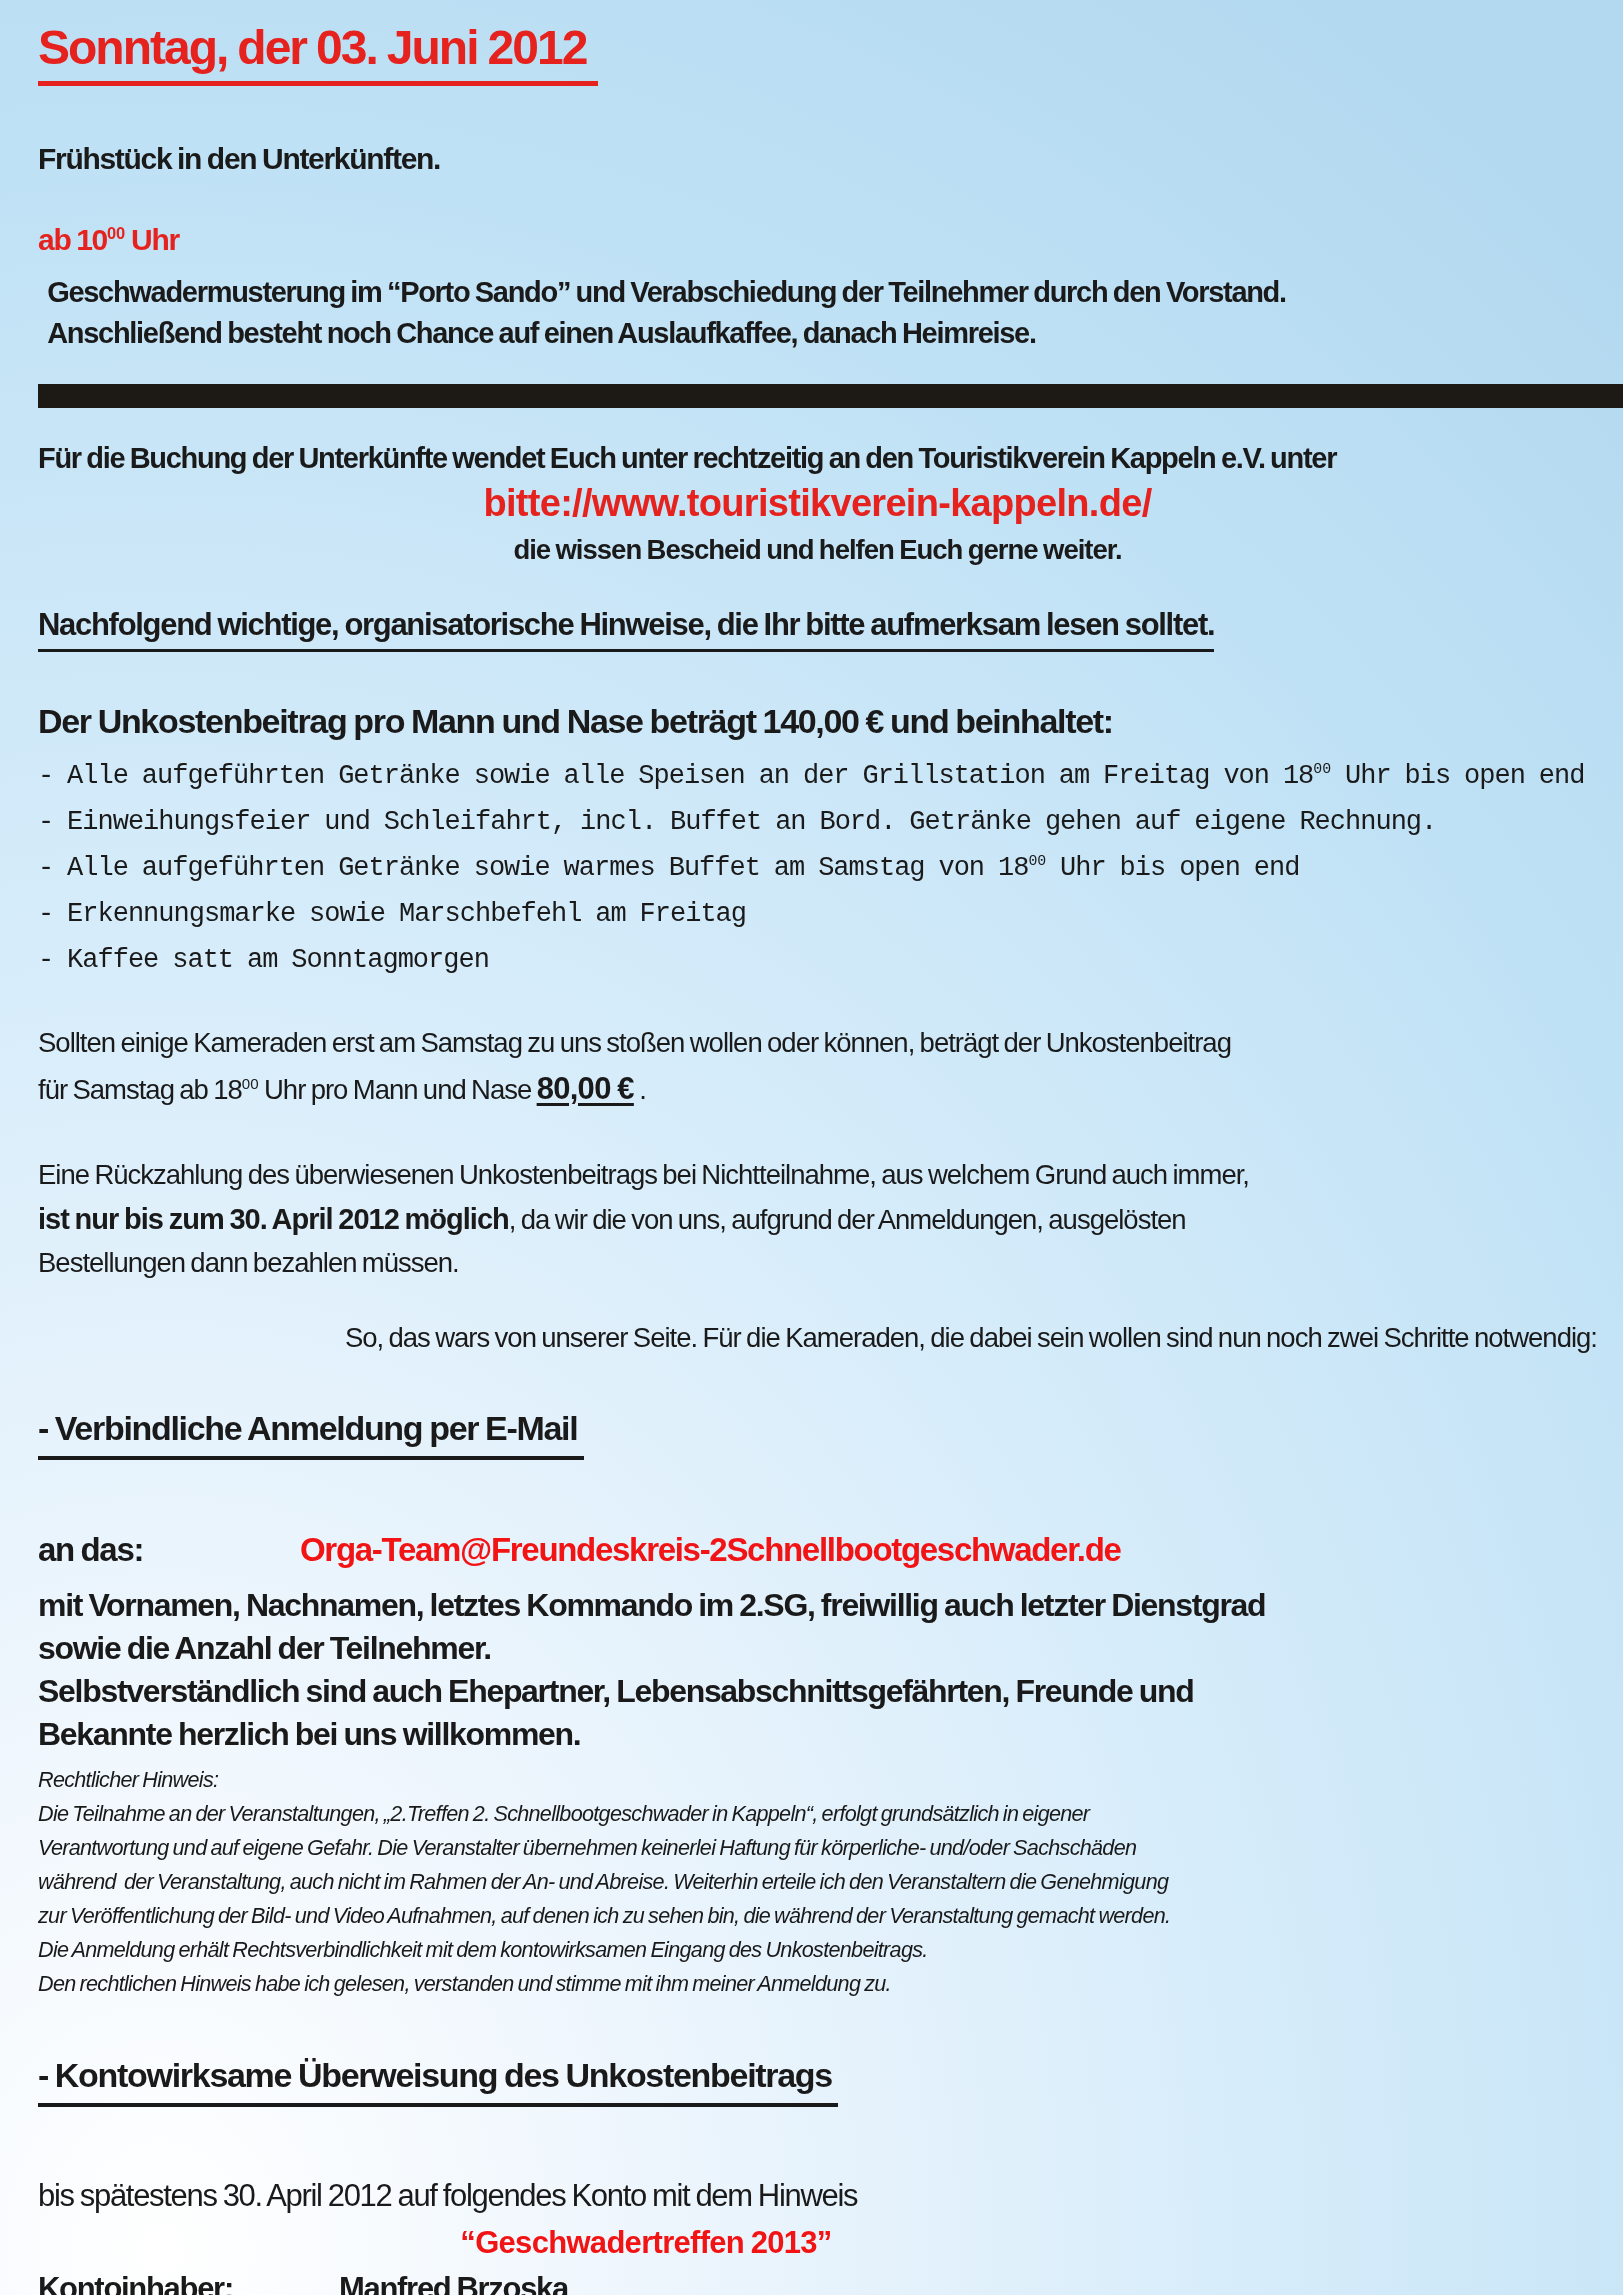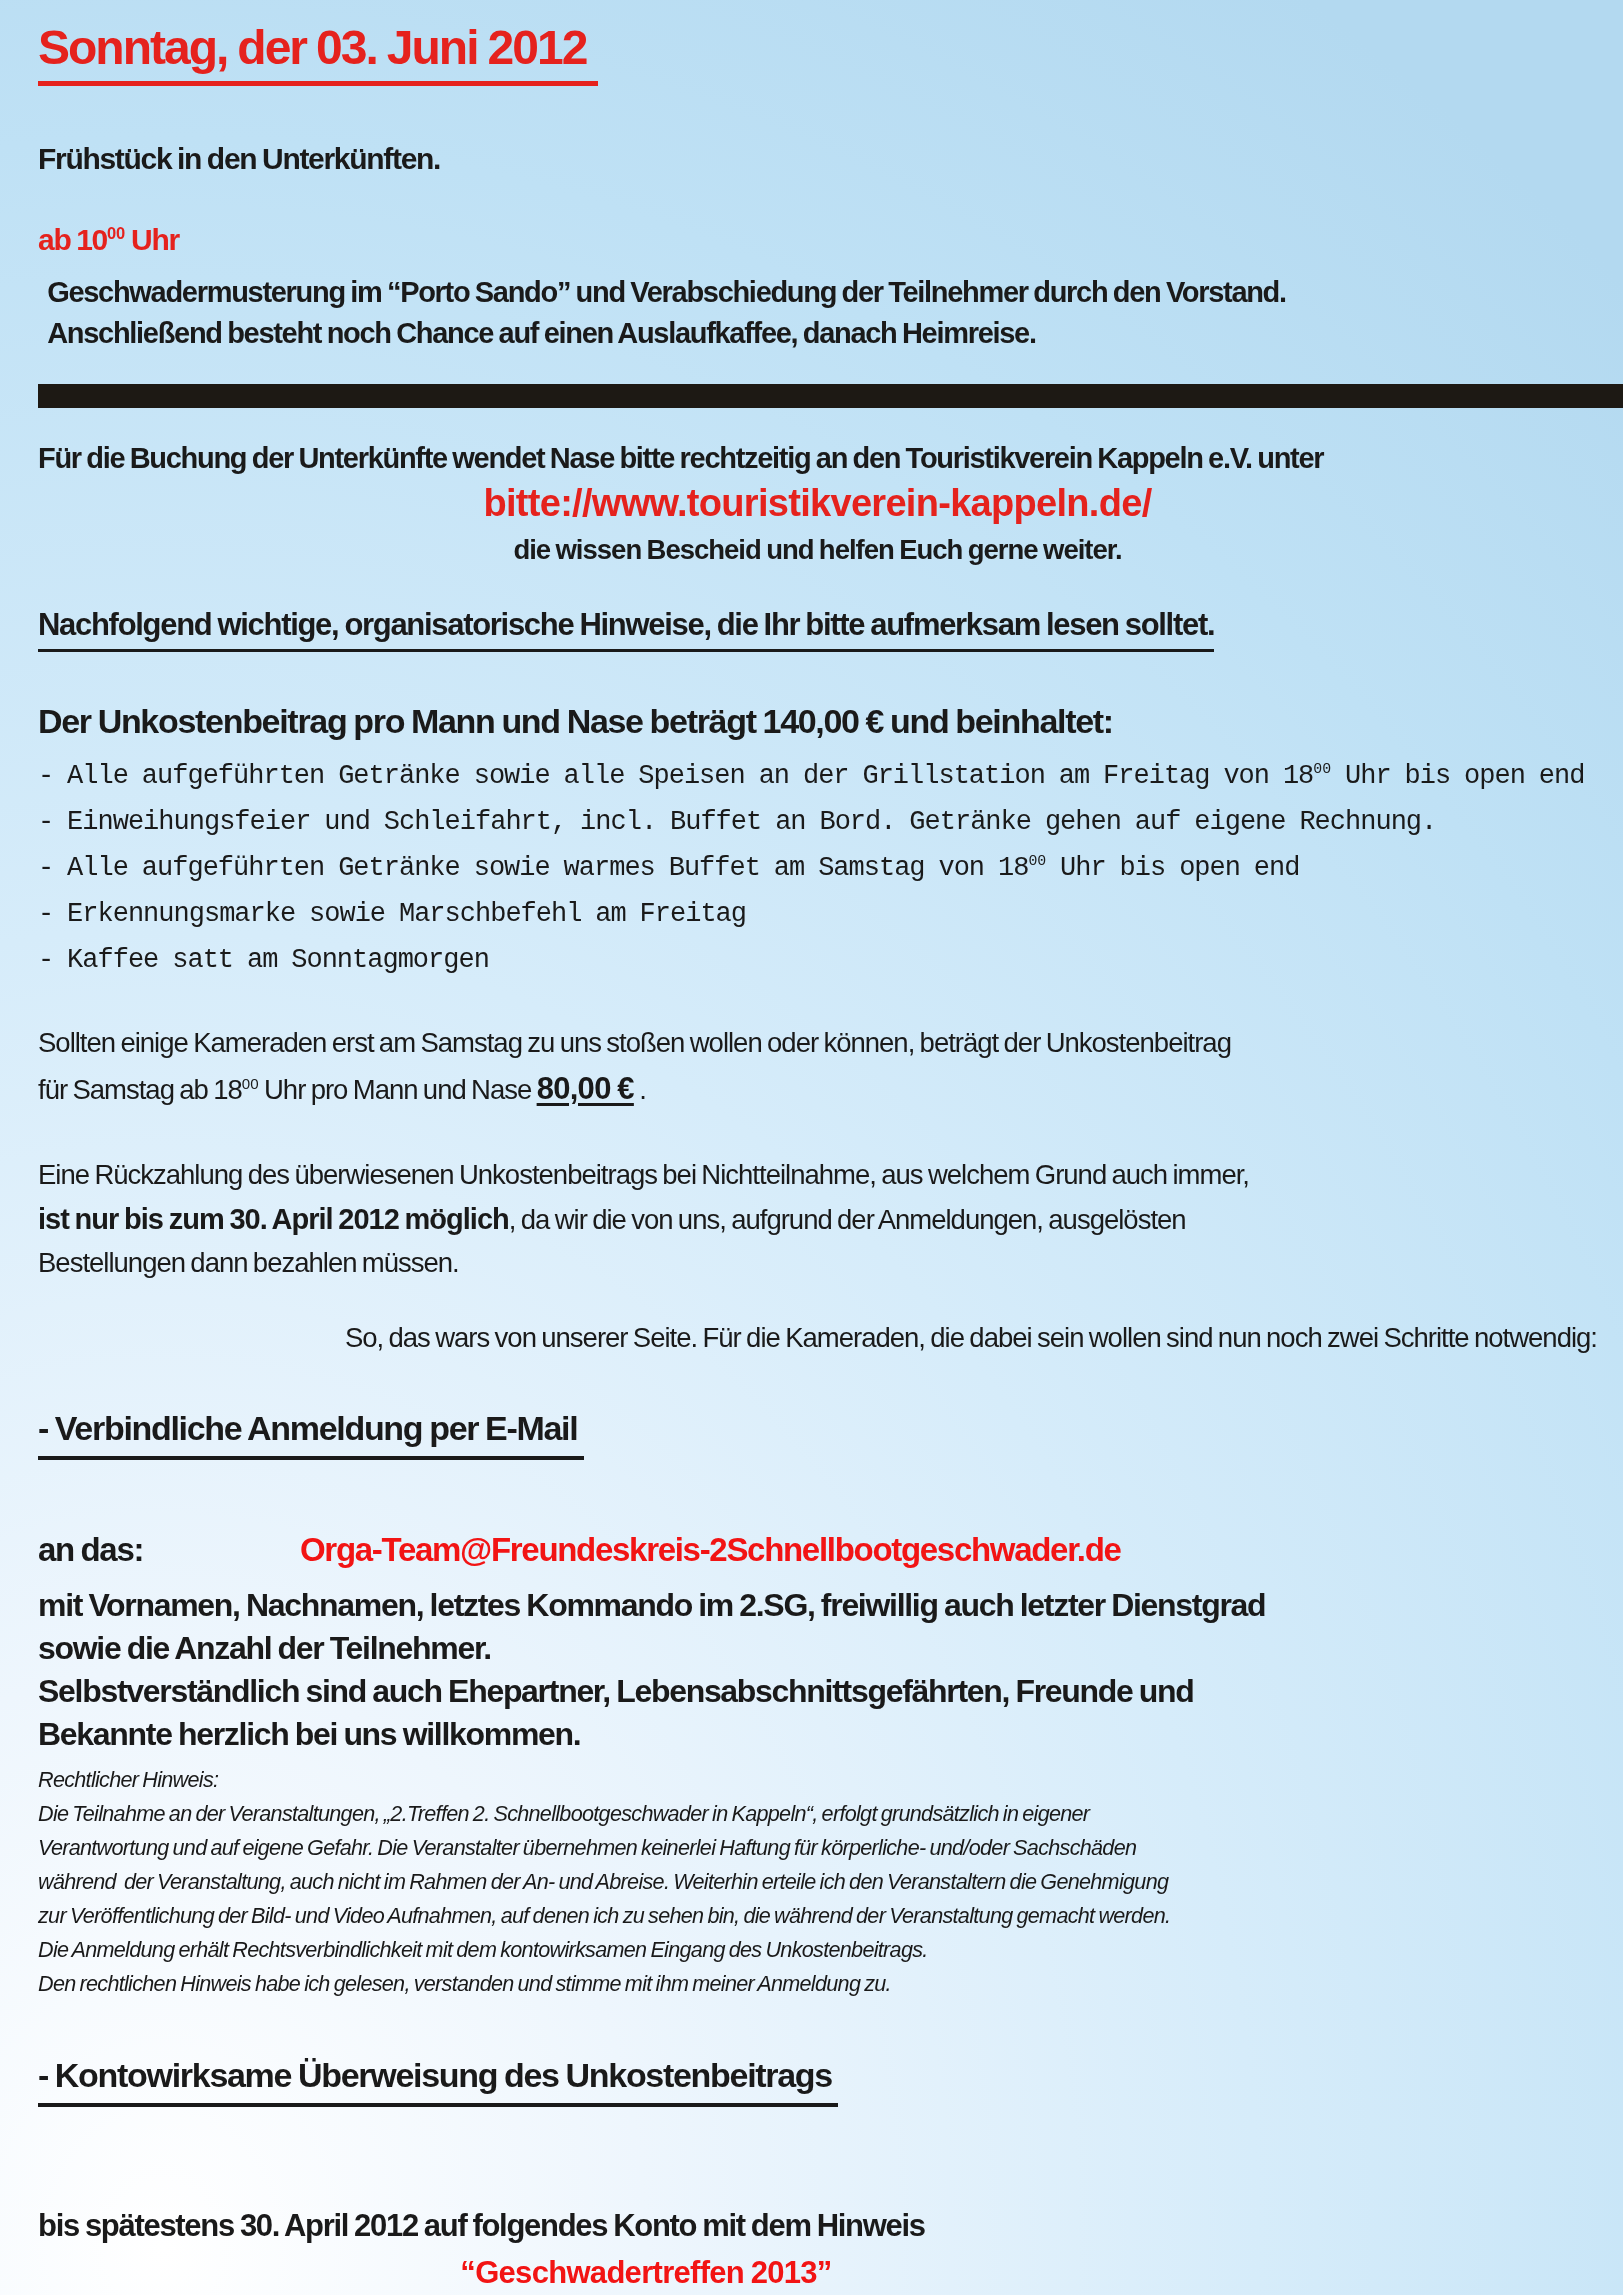--- a/index.html
+++ b/index.html
@@ -47,21 +47,21 @@
     display:inline-block;margin-top:55px;
     font-size:34px;font-weight:bold;letter-spacing:-1.3px;
     border-bottom:4.6px solid #1a1a1a;padding-bottom:7.9px;padding-right:6.5px;
   }
   .email-row{margin-top:71px;font-size:33px;font-weight:bold;display:flex;letter-spacing:-1.3px;}
   .email-row .lbl{width:262px;flex:0 0 auto;}
   .reg-details{margin-top:14.4px;font-size:32px;font-weight:bold;line-height:43px;letter-spacing:-1.3px;}
   .legal-label{margin-top:11.8px;font-size:21.6px;font-style:italic;letter-spacing:-0.7px;}
   .legal{margin-top:3.9px;font-size:21.6px;font-style:italic;line-height:34px;letter-spacing:-0.7px;}
   .legal-line{white-space:pre;}
-  .deadline{margin-top:101px;font-size:31px;font-weight:bold;letter-spacing:-1.3px;}
+  .deadline{margin-top:71px;font-size:31px;font-weight:normal;letter-spacing:-1.3px;}
   .reference{margin-top:10.5px;width:78%;text-align:center;font-size:31px;font-weight:bold;letter-spacing:-0.7px;}
   .account{margin-top:10.5px;font-size:31px;font-weight:bold;letter-spacing:-1.3px;}
   .acct-row{display:flex;margin-bottom:15.7px;}
   .acct-label{width:301px;flex:0 0 auto;}
   .acct-value{white-space:pre;}
 </style>
 </head>
 <body>
 
 <div class="page">
@@ -74,21 +74,21 @@
 
   <div class="time-line red"><span>ab 10</span><sup class="tt">00</sup><span> Uhr</span></div>
 
   <div class="morning">
     <div>Geschwadermusterung im “Porto Sando” und Verabschiedung der Teilnehmer durch den Vorstand.</div>
     <div>Anschließend besteht noch Chance auf einen Auslaufkaffee, danach Heimreise.</div>
   </div>
 
   <div class="divider"></div>
 
-  <div class="booking-intro">Für die Buchung der Unterkünfte wendet Nase bitte rechtzeitig an den Touristikverein Kappeln e.V. unter</div>
+  <div class="booking-intro">Für die Buchung der Unterkünfte wendet Euch unter rechtzeitig an den Touristikverein Kappeln e.V. unter</div>
   <div class="url-line">
     <span class="red">bitte://www.touristikverein-kappeln.de/</span>
   </div>
   <div class="booking-outro">die wissen Bescheid und helfen Euch gerne weiter.</div>
 
   <div>
     <span class="notice">Nachfolgend wichtige, organisatorische Hinweise, die Ihr bitte aufmerksam lesen solltet.</span>
   </div>
 
   <div class="fee-heading">Der Unkostenbeitrag pro Mann und Nase beträgt 140,00 € und beinhaltet:</div>

